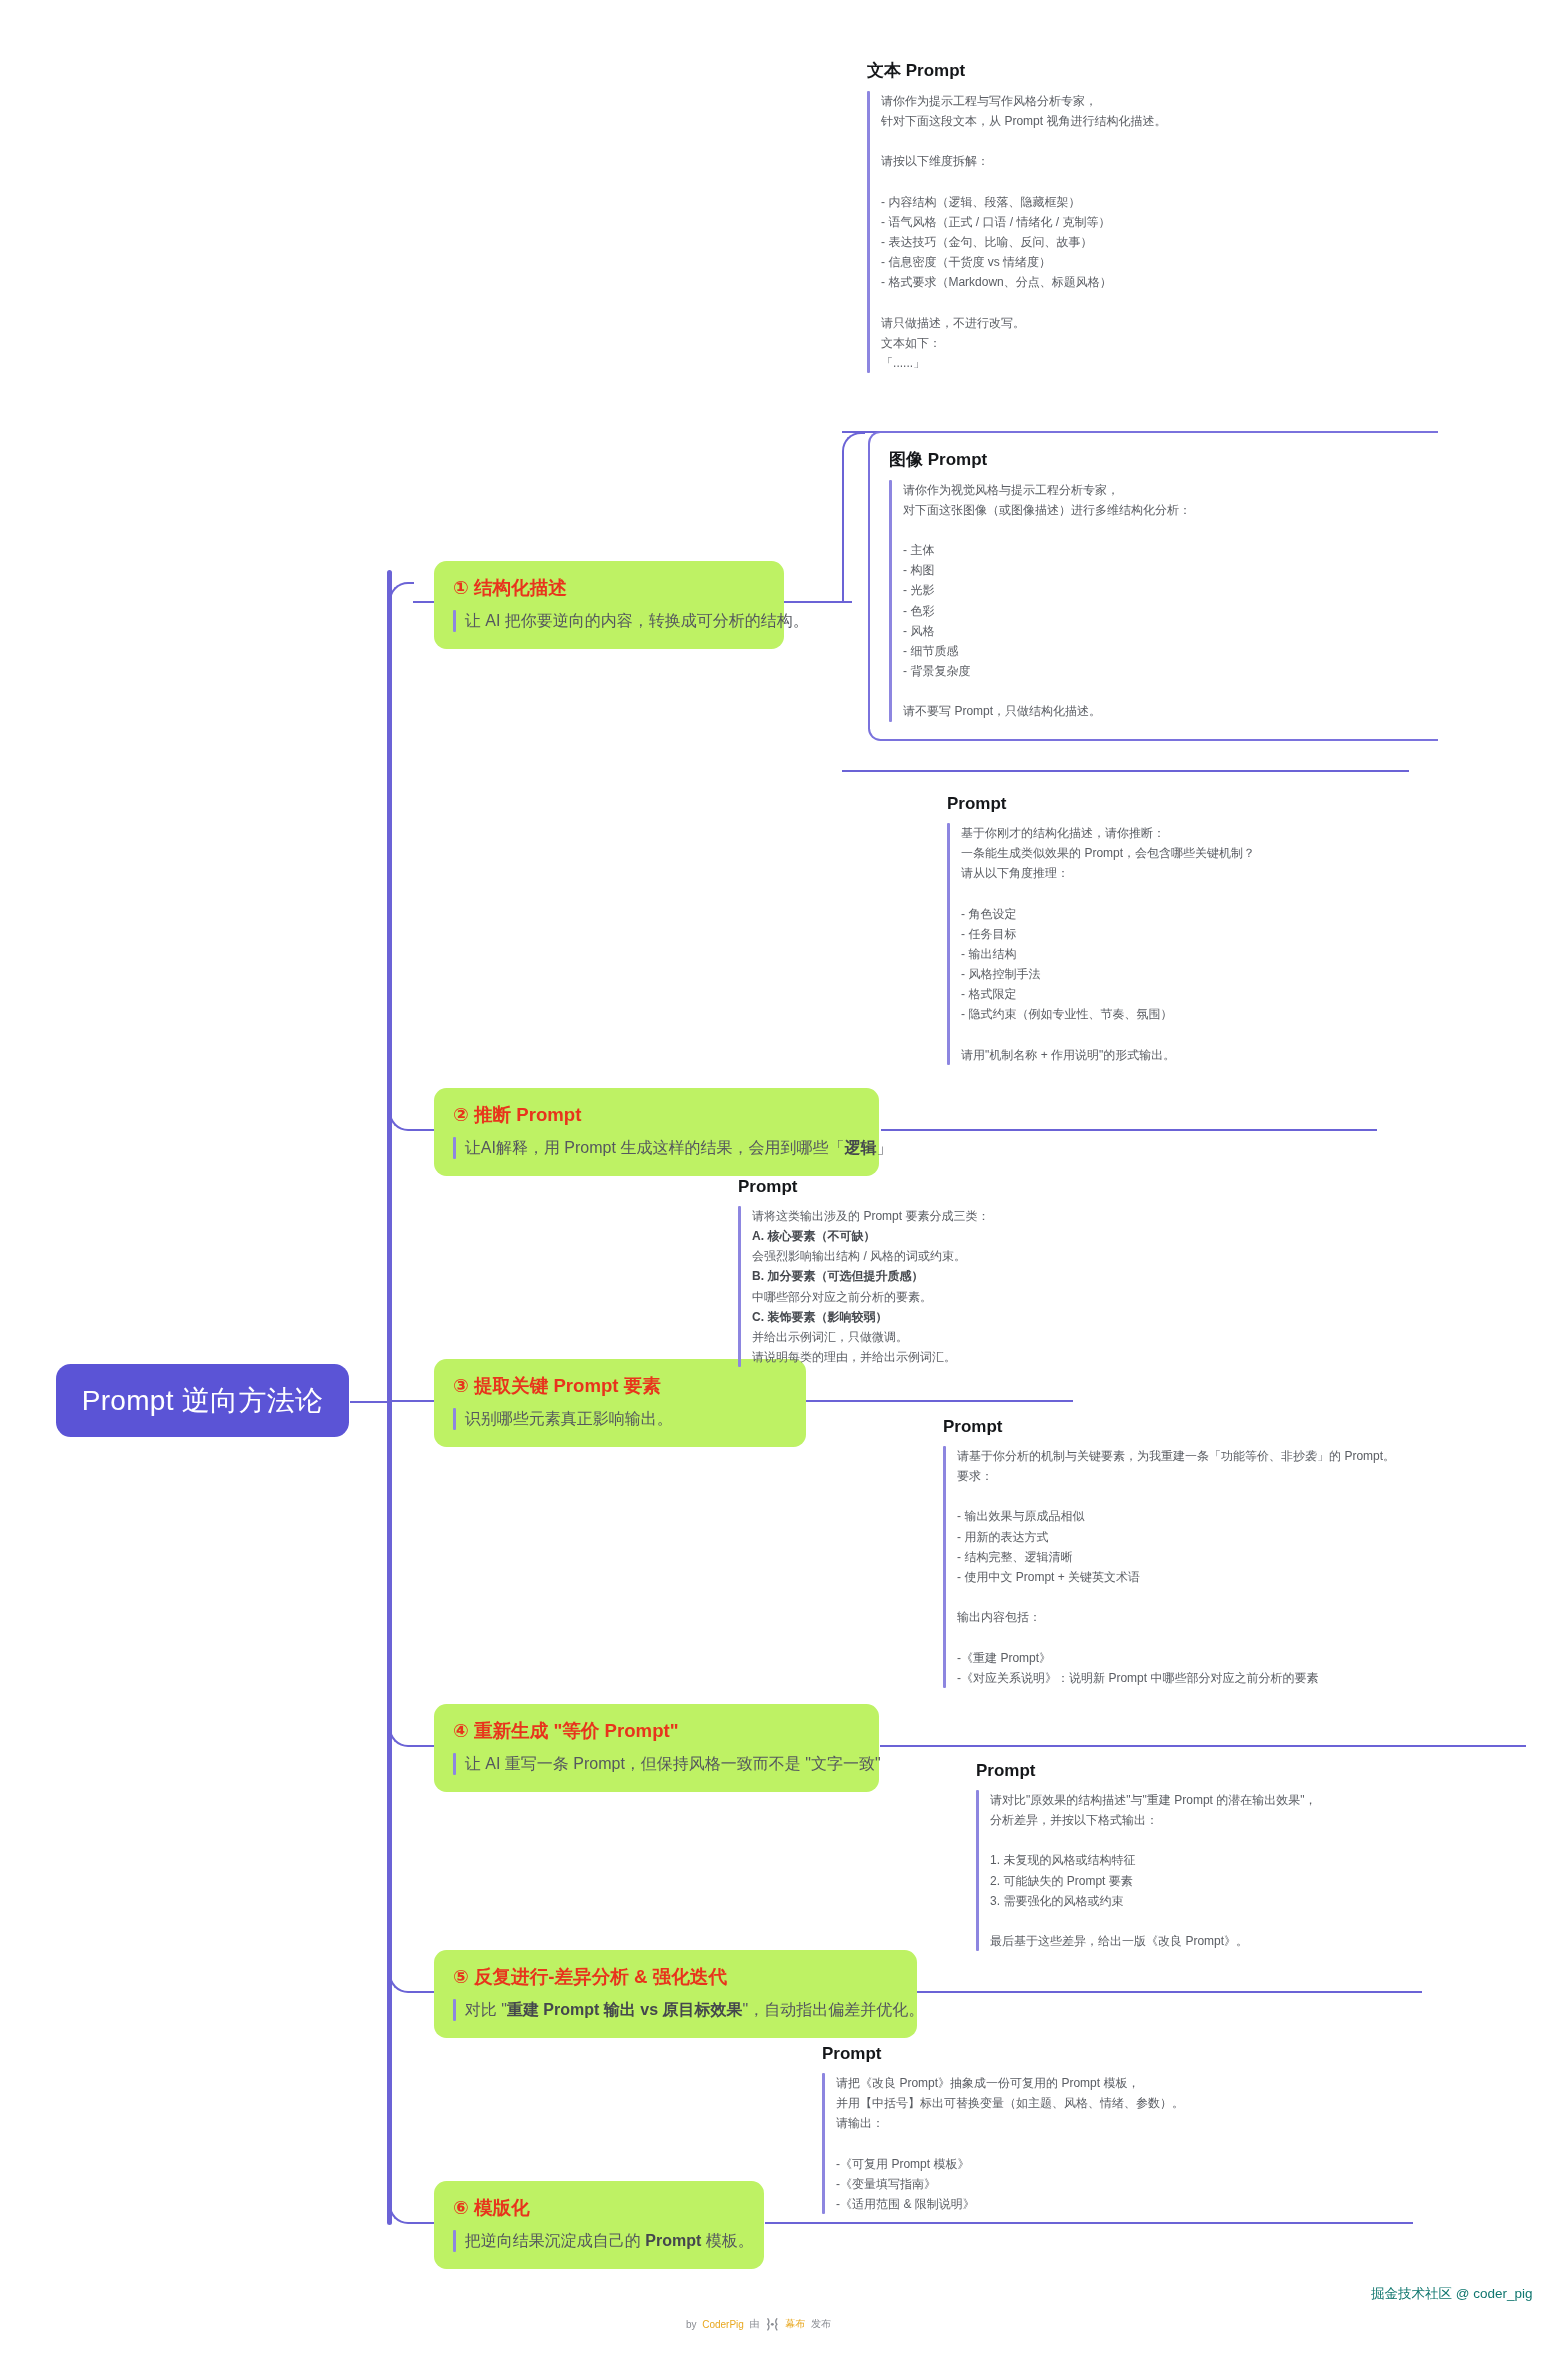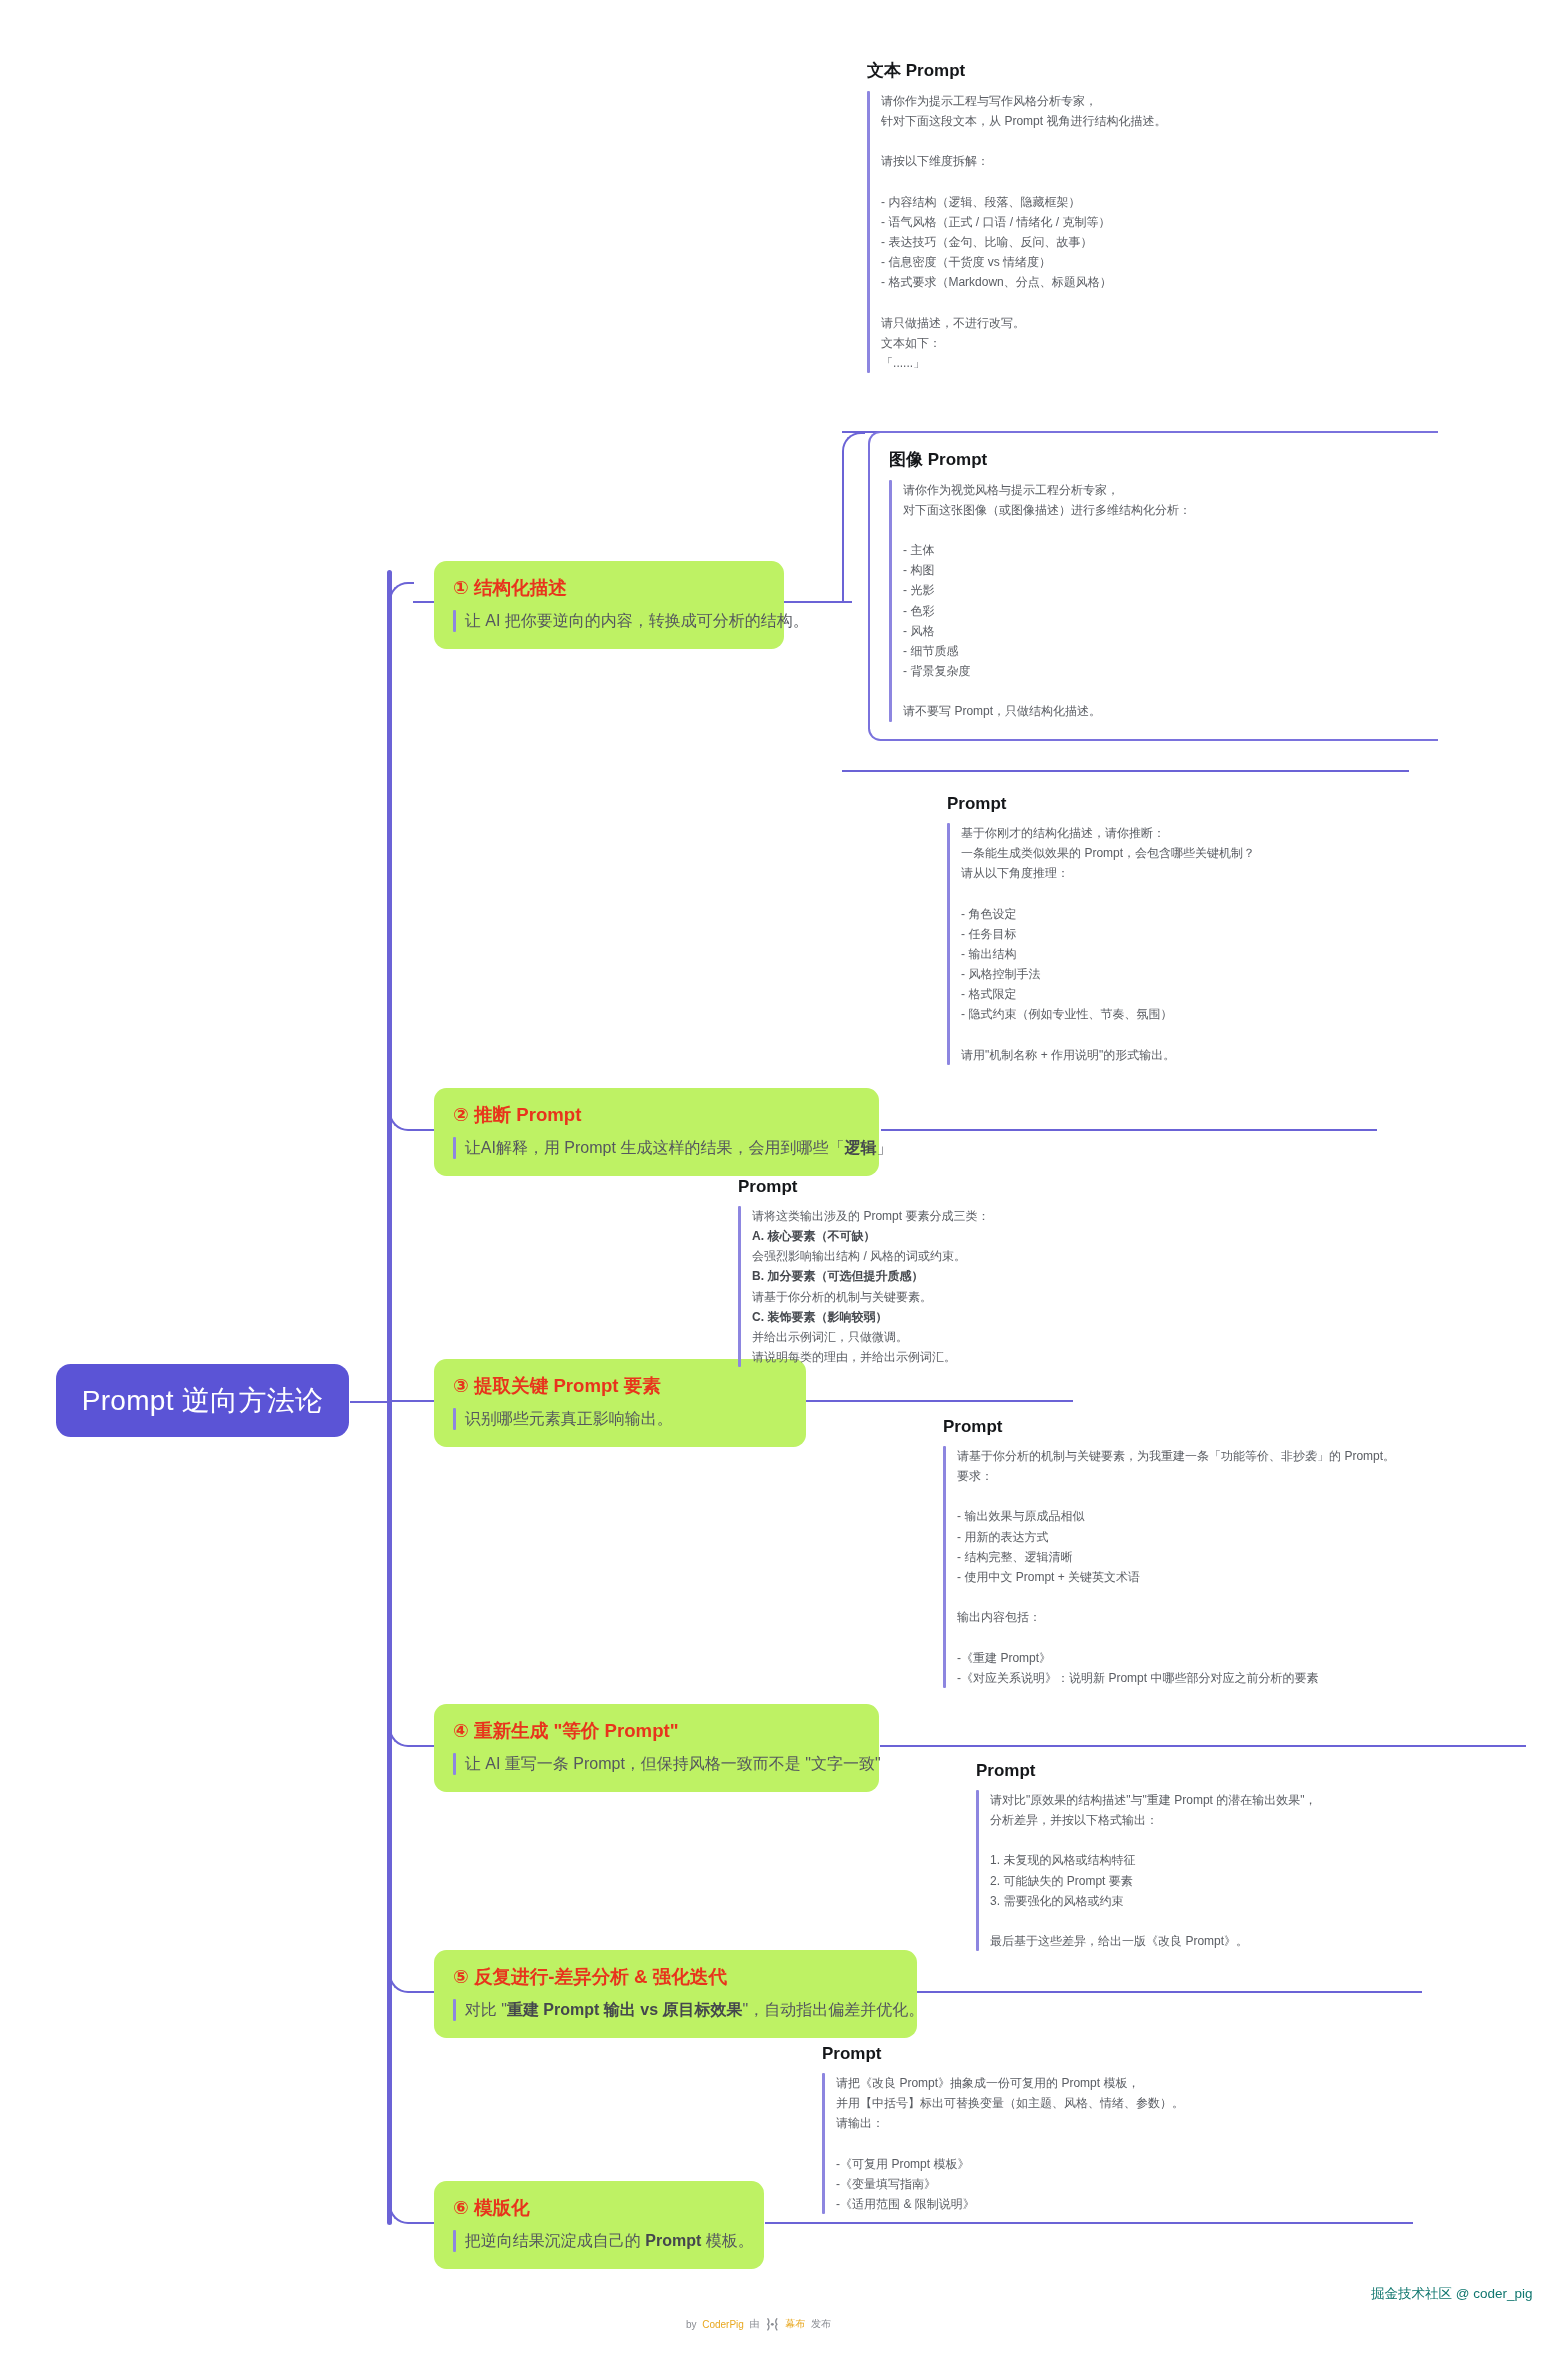--- a/index.html
+++ b/index.html
@@ -293,21 +293,21 @@
     <div class="prompt-body-wrap">
       <div class="prompt-bar"></div>
       <div class="prompt-lines"><span class="ln">基于你刚才的结构化描述，请你推断：</span><span class="ln">一条能生成类似效果的 Prompt，会包含哪些关键机制？</span><span class="ln">请从以下角度推理：</span><span class="ln blank">&nbsp;</span><span class="ln">- 角色设定</span><span class="ln">- 任务目标</span><span class="ln">- 输出结构</span><span class="ln">- 风格控制手法</span><span class="ln">- 格式限定</span><span class="ln">- 隐式约束（例如专业性、节奏、氛围）</span><span class="ln blank">&nbsp;</span><span class="ln">请用"机制名称 + 作用说明"的形式输出。</span></div>
     </div>
   </div>
 
   <div class="prompt-block" style="left:738px; top:1177px; width:451px;">
     <div class="prompt-heading">Prompt</div>
     <div class="prompt-body-wrap">
       <div class="prompt-bar"></div>
-      <div class="prompt-lines"><span class="ln">请将这类输出涉及的 Prompt 要素分成三类：</span><span class="ln strong">A. 核心要素（不可缺）</span><span class="ln">会强烈影响输出结构 / 风格的词或约束。</span><span class="ln strong">B. 加分要素（可选但提升质感）</span><span class="ln">请基于你分析的机制与关键要素。</span><span class="ln strong">C. 装饰要素（影响较弱）</span><span class="ln">并给出示例词汇，只做微调。</span><span class="ln">请说明每类的理由，并给出示例词汇。</span></div>
+      <div class="prompt-lines"><span class="ln">请将这类输出涉及的 Prompt 要素分成三类：</span><span class="ln strong">A. 核心要素（不可缺）</span><span class="ln">会强烈影响输出结构 / 风格的词或约束。</span><span class="ln strong">B. 加分要素（可选但提升质感）</span><span class="ln">中哪些部分对应之前分析的要素。</span><span class="ln strong">C. 装饰要素（影响较弱）</span><span class="ln">并给出示例词汇，只做微调。</span><span class="ln">请说明每类的理由，并给出示例词汇。</span></div>
     </div>
   </div>
 
   <div class="prompt-block" style="left:943px; top:1417px; width:581px;">
     <div class="prompt-heading">Prompt</div>
     <div class="prompt-body-wrap">
       <div class="prompt-bar"></div>
       <div class="prompt-lines"><span class="ln">请基于你分析的机制与关键要素，为我重建一条「功能等价、非抄袭」的 Prompt。</span><span class="ln">要求：</span><span class="ln blank">&nbsp;</span><span class="ln">- 输出效果与原成品相似</span><span class="ln">- 用新的表达方式</span><span class="ln">- 结构完整、逻辑清晰</span><span class="ln">- 使用中文 Prompt + 关键英文术语</span><span class="ln blank">&nbsp;</span><span class="ln">输出内容包括：</span><span class="ln blank">&nbsp;</span><span class="ln">-《重建 Prompt》</span><span class="ln">-《对应关系说明》：说明新 Prompt 中哪些部分对应之前分析的要素</span></div>
     </div>
   </div>

